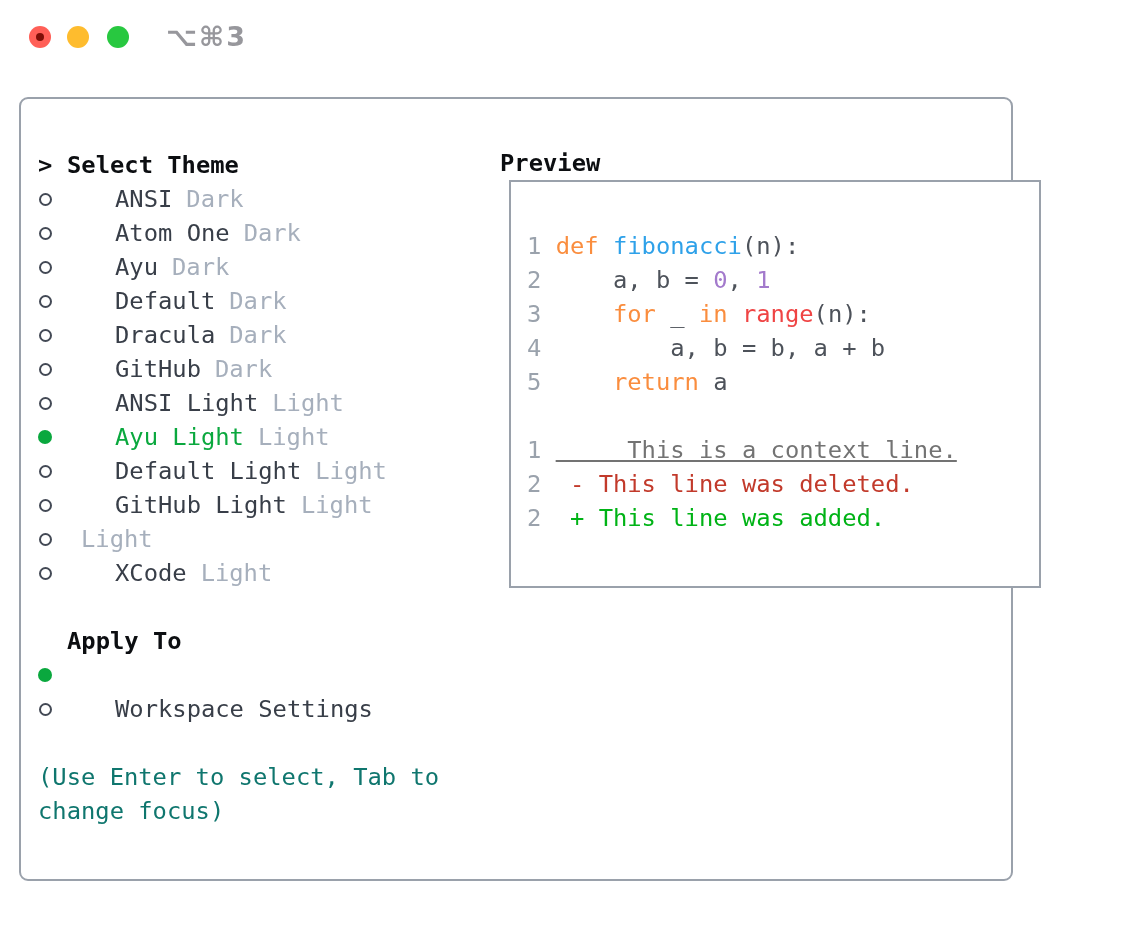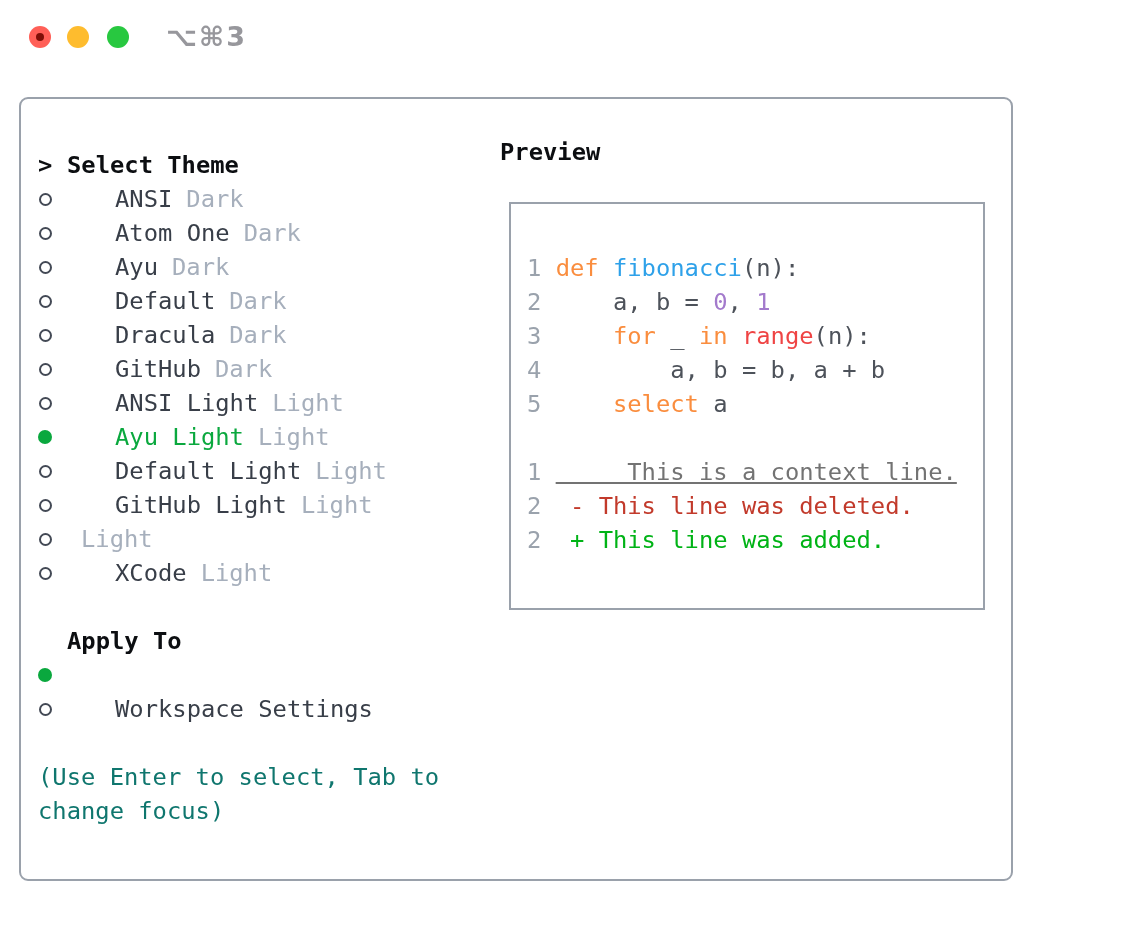--- a/index.html
+++ b/index.html
@@ -31,24 +31,24 @@
   .prompt{font-weight:bold;color:#0c0e11;font-size:23.8px;}
   .header-label{font-weight:bold;color:#0c0e11;}
   .circle{width:13px;height:13px;box-sizing:border-box;border:2px solid #434955;border-radius:50%;margin-left:1px;}
   .circle.selected{width:14px;height:14px;border:none;background:#0aa83e;margin-left:0;}
   .opt-label{color:#383e48;margin-left:48px;}
   .opt-label.selected{color:#0aa83e;}
   .opt-variant{color:#a6afbc;margin-left:14px;}
   .spacer{height:34px;}
   .help-line{height:34px;line-height:34px;font-size:23.8px;color:#0f766e;white-space:pre;}
   
-  .right-col{position:absolute;left:479px;top:36px;}
+  .right-col{position:absolute;left:479px;top:47px;}
   .preview-title{height:34px;line-height:34px;font-size:23.8px;font-weight:bold;color:#0c0e11;}
   .preview-box{
-    margin-left:9px;margin-top:33px;width:476px;height:408px;
+    margin-left:9px;margin-top:0;width:532px;height:408px;
     box-sizing:border-box;border:2px solid #9aa1ab;background:#ffffff;
     padding:47px 0 0 16px;overflow:hidden;
   }
   .code-row{height:34px;line-height:34px;font-size:23.8px;white-space:pre;}
   .tk-ln{color:#9aa2ac;}
   .tk-kw{color:#fa8d3e;}
   .tk-fn{color:#2ea1e9;}
   .tk-bi{color:#ef4444;}
   .tk-num{color:#a37acc;}
   .tk-pl{color:#4d525a;}
@@ -177,21 +177,21 @@
       </div>
   </div>
 
   <div class="right-col">
     <div class="preview-title">Preview</div>
     <div class="preview-box" id="preview-box">
         <div class="code-row"><span class="tk-ln">1 </span><span class="tk-kw">def</span><span class="tk-pl"> </span><span class="tk-fn">fibonacci</span><span class="tk-pl">(n):</span></div>
         <div class="code-row"><span class="tk-ln">2 </span><span class="tk-pl">    a, b = </span><span class="tk-num">0</span><span class="tk-pl">, </span><span class="tk-num">1</span></div>
         <div class="code-row"><span class="tk-ln">3 </span><span class="tk-pl">    </span><span class="tk-kw">for</span><span class="tk-pl"> _ </span><span class="tk-kw">in</span><span class="tk-pl"> </span><span class="tk-bi">range</span><span class="tk-pl">(n):</span></div>
         <div class="code-row"><span class="tk-ln">4 </span><span class="tk-pl">        a, b = b, a + b</span></div>
-        <div class="code-row"><span class="tk-ln">5 </span><span class="tk-pl">    </span><span class="tk-kw">select</span><span class="tk-pl"> a</span></div>
+        <div class="code-row"><span class="tk-ln">5 </span><span class="tk-pl">    </span><span class="tk-kw">return</span><span class="tk-pl"> a</span></div>
         <div class="code-row"></div>
         <div class="code-row"><span class="tk-ln">1 </span><span class="tk-ctx">     This is a context line.</span></div>
         <div class="code-row"><span class="tk-ln">2 </span><span class="tk-del"> - This line was deleted.</span></div>
         <div class="code-row"><span class="tk-ln">2 </span><span class="tk-add"> + This line was added.</span></div>
       </div>
   </div>
 
 </div>
 
 </body></html>

